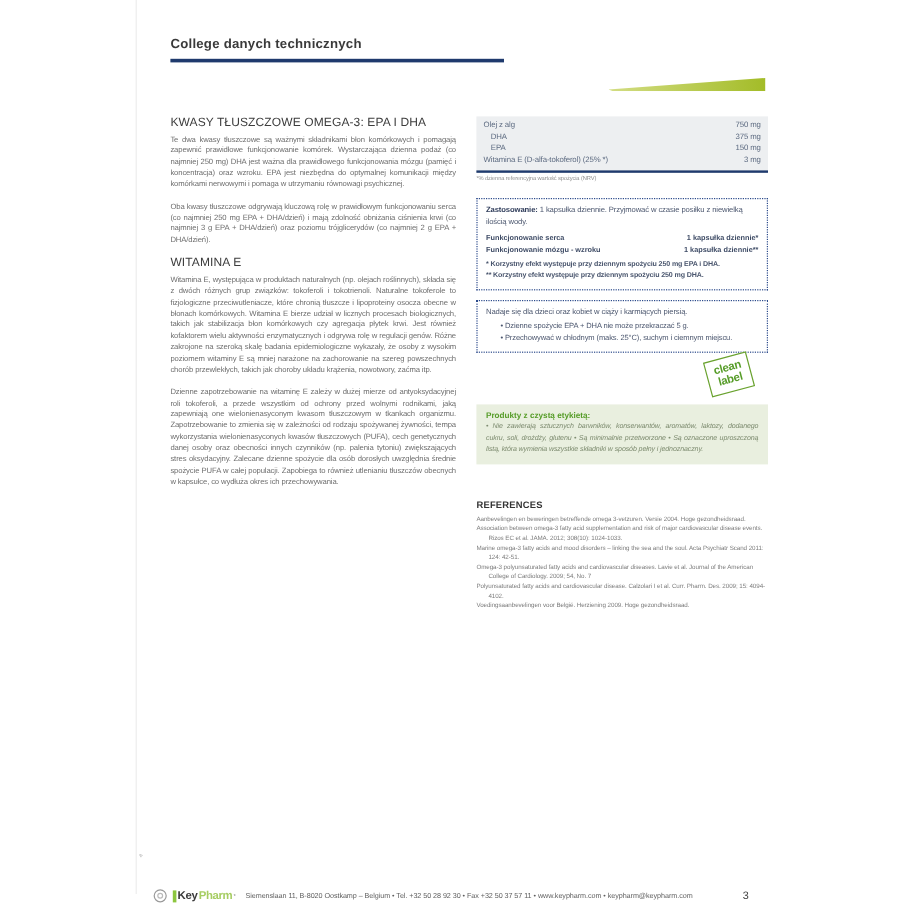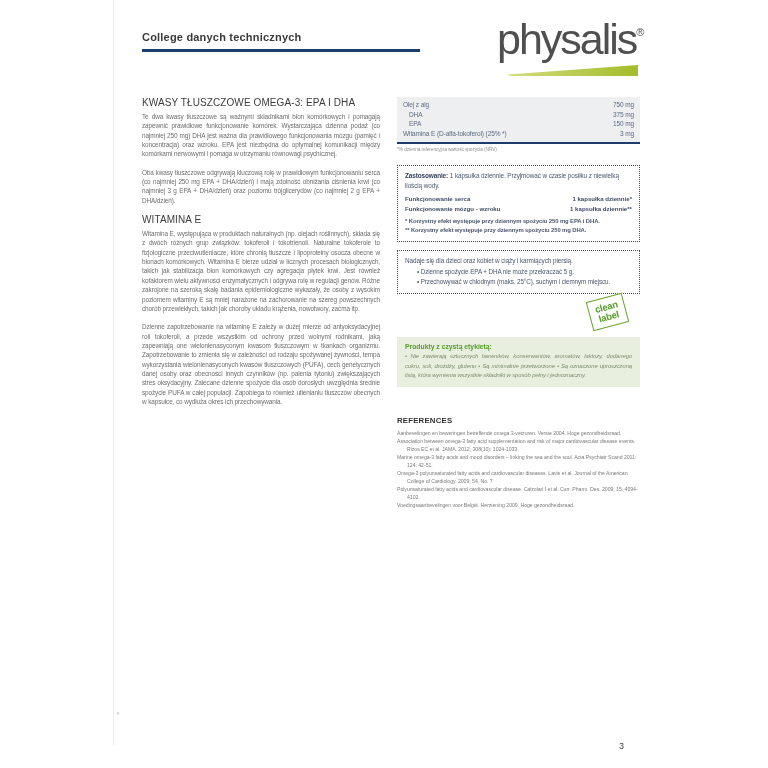--- a/index.html
+++ b/index.html
@@ -76,23 +76,20 @@
 </style>
 </head>
 <body>
 
 <div class="page">
   <div class="page-edge"></div>
   <div class="print-mark">a</div>
 
   <div class="doc-title">College danych technicznych</div>
   <div class="title-rule"></div>
-  <div class="brand">
-    <span class="brand-text">physalis</span><span class="brand-reg">®</span>
-  </div>
   <div class="swoosh"></div>
 
   <div class="col-left">
     <div class="sec-heading">KWASY TŁUSZCZOWE OMEGA-3: EPA I DHA</div>
     <p class="body-p">Te dwa kwasy tłuszczowe są ważnymi składnikami błon komórkowych i pomagają zapewnić prawidłowe funkcjonowanie komórek. Wystarczająca dzienna podaż (co najmniej 250 mg) DHA jest ważna dla prawidłowego funkcjonowania mózgu (pamięć i koncentracja) oraz wzroku. EPA jest niezbędna do optymalnej komunikacji między komórkami nerwowymi i pomaga w utrzymaniu równowagi psychicznej.</p>
     <p class="body-p">Oba kwasy tłuszczowe odgrywają kluczową rolę w prawidłowym funkcjonowaniu serca (co najmniej 250 mg EPA + DHA/dzień) i mają zdolność obniżania ciśnienia krwi (co najmniej 3 g EPA + DHA/dzień) oraz poziomu trójglicerydów (co najmniej 2 g EPA + DHA/dzień).</p>
     <div class="sec-heading sec2">WITAMINA E</div>
     <p class="body-p">Witamina E, występująca w produktach naturalnych (np. olejach roślinnych), składa się z dwóch różnych grup związków: tokoferoli i tokotrienoli. Naturalne tokoferole to fizjologiczne przeciwutleniacze, które chronią tłuszcze i lipoproteiny osocza obecne w błonach komórkowych. Witamina E bierze udział w licznych procesach biologicznych, takich jak stabilizacja błon komórkowych czy agregacja płytek krwi. Jest również kofaktorem wielu aktywności enzymatycznych i odgrywa rolę w regulacji genów. Różne zakrojone na szeroką skalę badania epidemiologiczne wykazały, że osoby z wysokim poziomem witaminy E są mniej narażone na zachorowanie na szereg powszechnych chorób przewlekłych, takich jak choroby układu krążenia, nowotwory, zaćma itp.</p>
     <p class="body-p">Dzienne zapotrzebowanie na witaminę E zależy w dużej mierze od antyoksydacyjnej roli tokoferoli, a przede wszystkim od ochrony przed wolnymi rodnikami, jaką zapewniają one wielonienasyconym kwasom tłuszczowym w tkankach organizmu. Zapotrzebowanie to zmienia się w zależności od rodzaju spożywanej żywności, tempa wykorzystania wielonienasyconych kwasów tłuszczowych (PUFA), cech genetycznych danej osoby oraz obecności innych czynników (np. palenia tytoniu) zwiększających stres oksydacyjny. Zalecane dzienne spożycie dla osób dorosłych uwzględnia średnie spożycie PUFA w całej populacji. Zapobiega to również utlenianiu tłuszczów obecnych w kapsułce, co wydłuża okres ich przechowywania.</p>
   </div>
@@ -164,14 +161,24 @@
       <div class="ref-item">Polyunsaturated fatty acids and cardiovascular disease. Calzolari I et al. Curr. Pharm. Des. 2009; 15: 4094-4102.</div>
       <div class="ref-item">Voedingsaanbevelingen voor België. Herziening 2009. Hoge gezondheidsraad.</div>
     </div>
   </div>
 
   <div class="stamp">
     <div>clean</div>
     <div>label</div>
   </div>
 
+  <div class="footer">
+    <div class="cert-circle"></div>
+    <div class="kp-logo">
+      <span class="kp-bar"></span>
+      <span class="kp-key">Key</span>
+        <span class="kp-pharm">Pharm</span>
+        <span class="kp-mark">*</span>
+    </div>
+    <div class="footer-address">Siemenslaan 11, B-8020 Oostkamp – Belgium • Tel. +32 50 28 92 30 • Fax +32 50 37 57 11 • www.keypharm.com • keypharm@keypharm.com</div>
+  </div>
   <div class="page-num">3</div>
 </div>
 
 </body></html>

